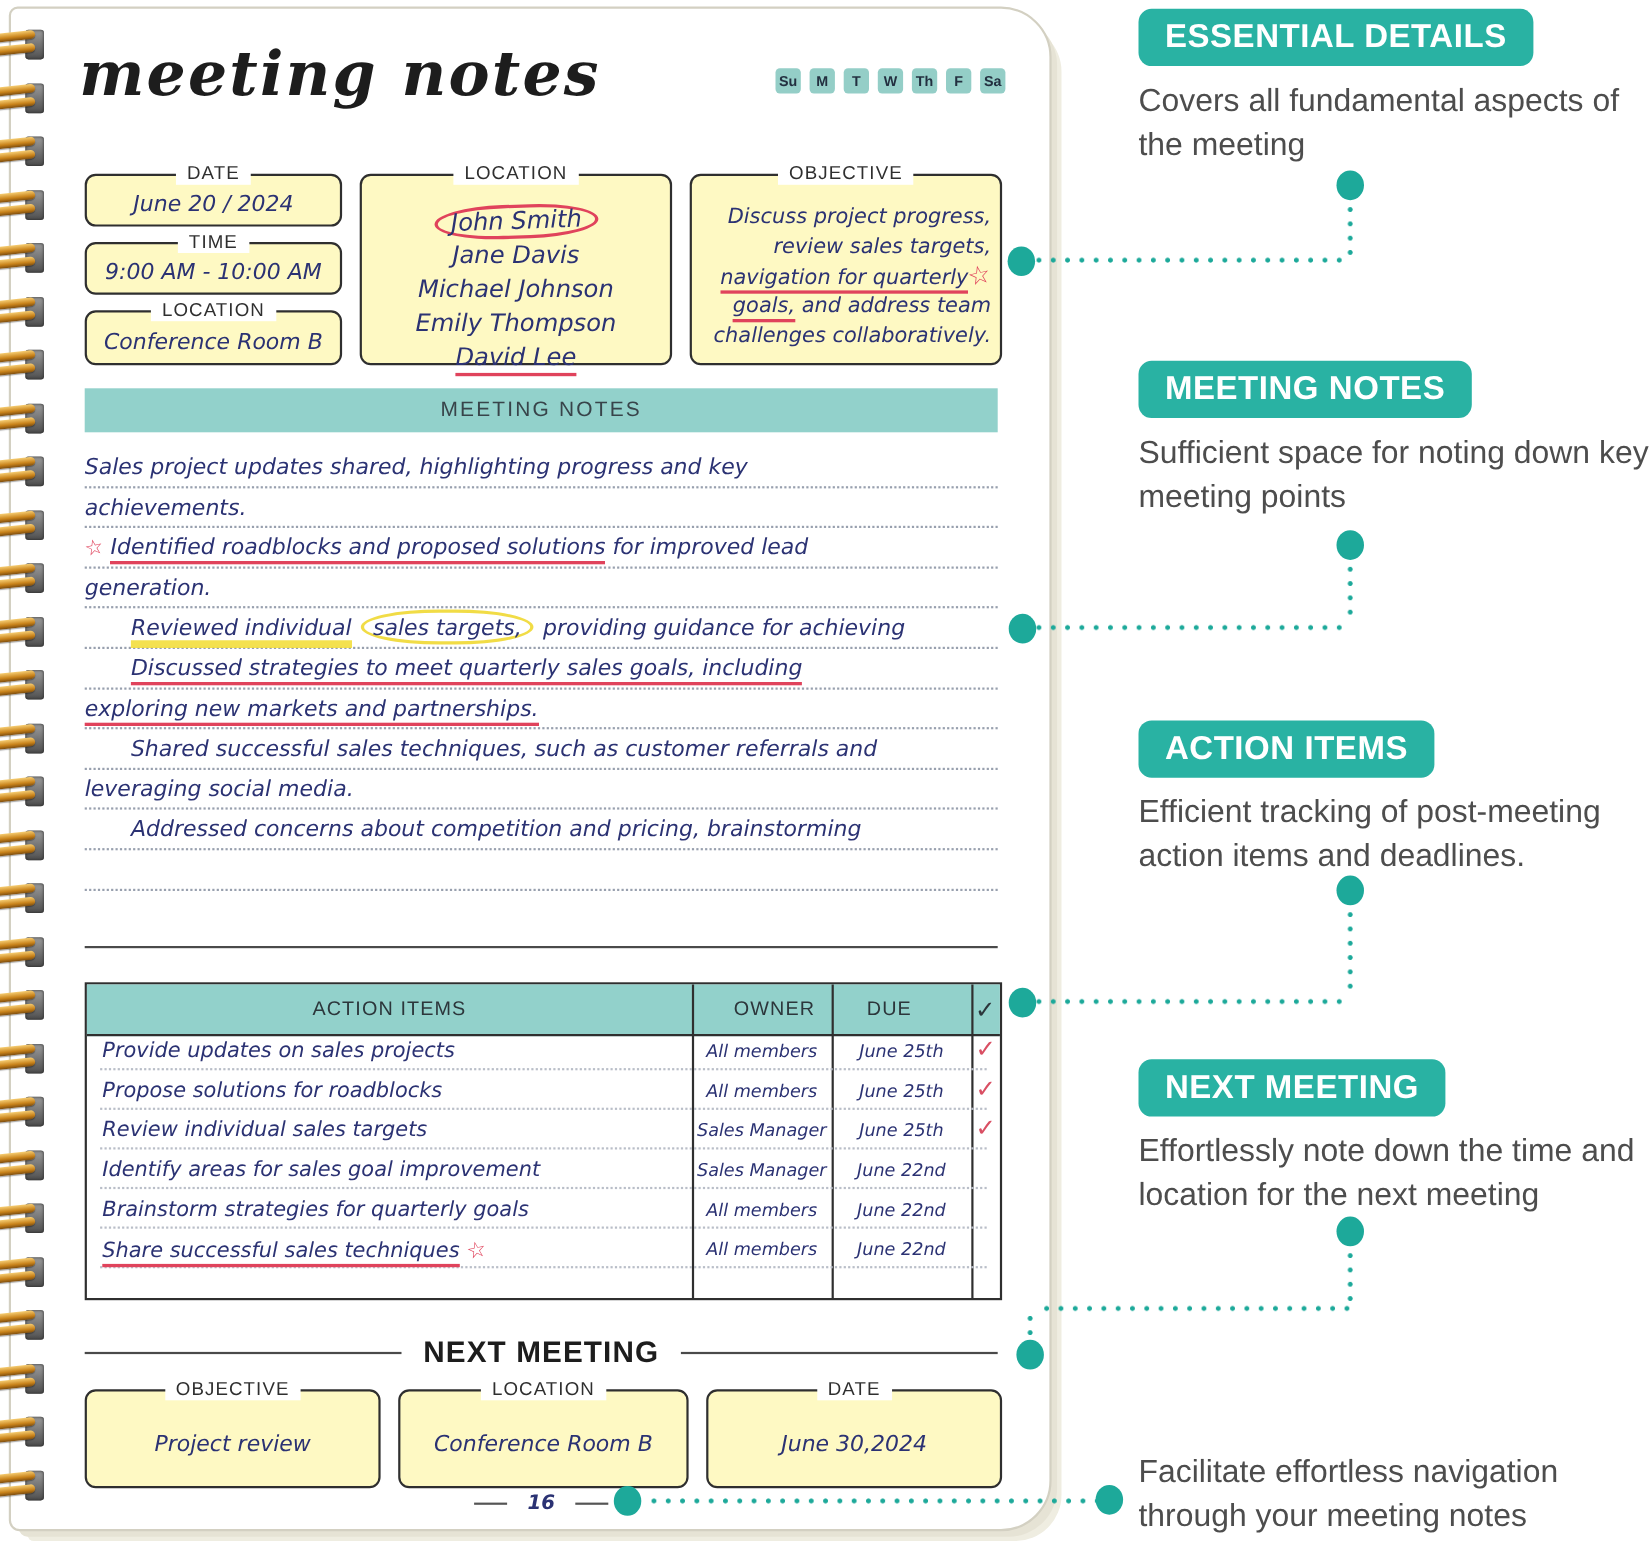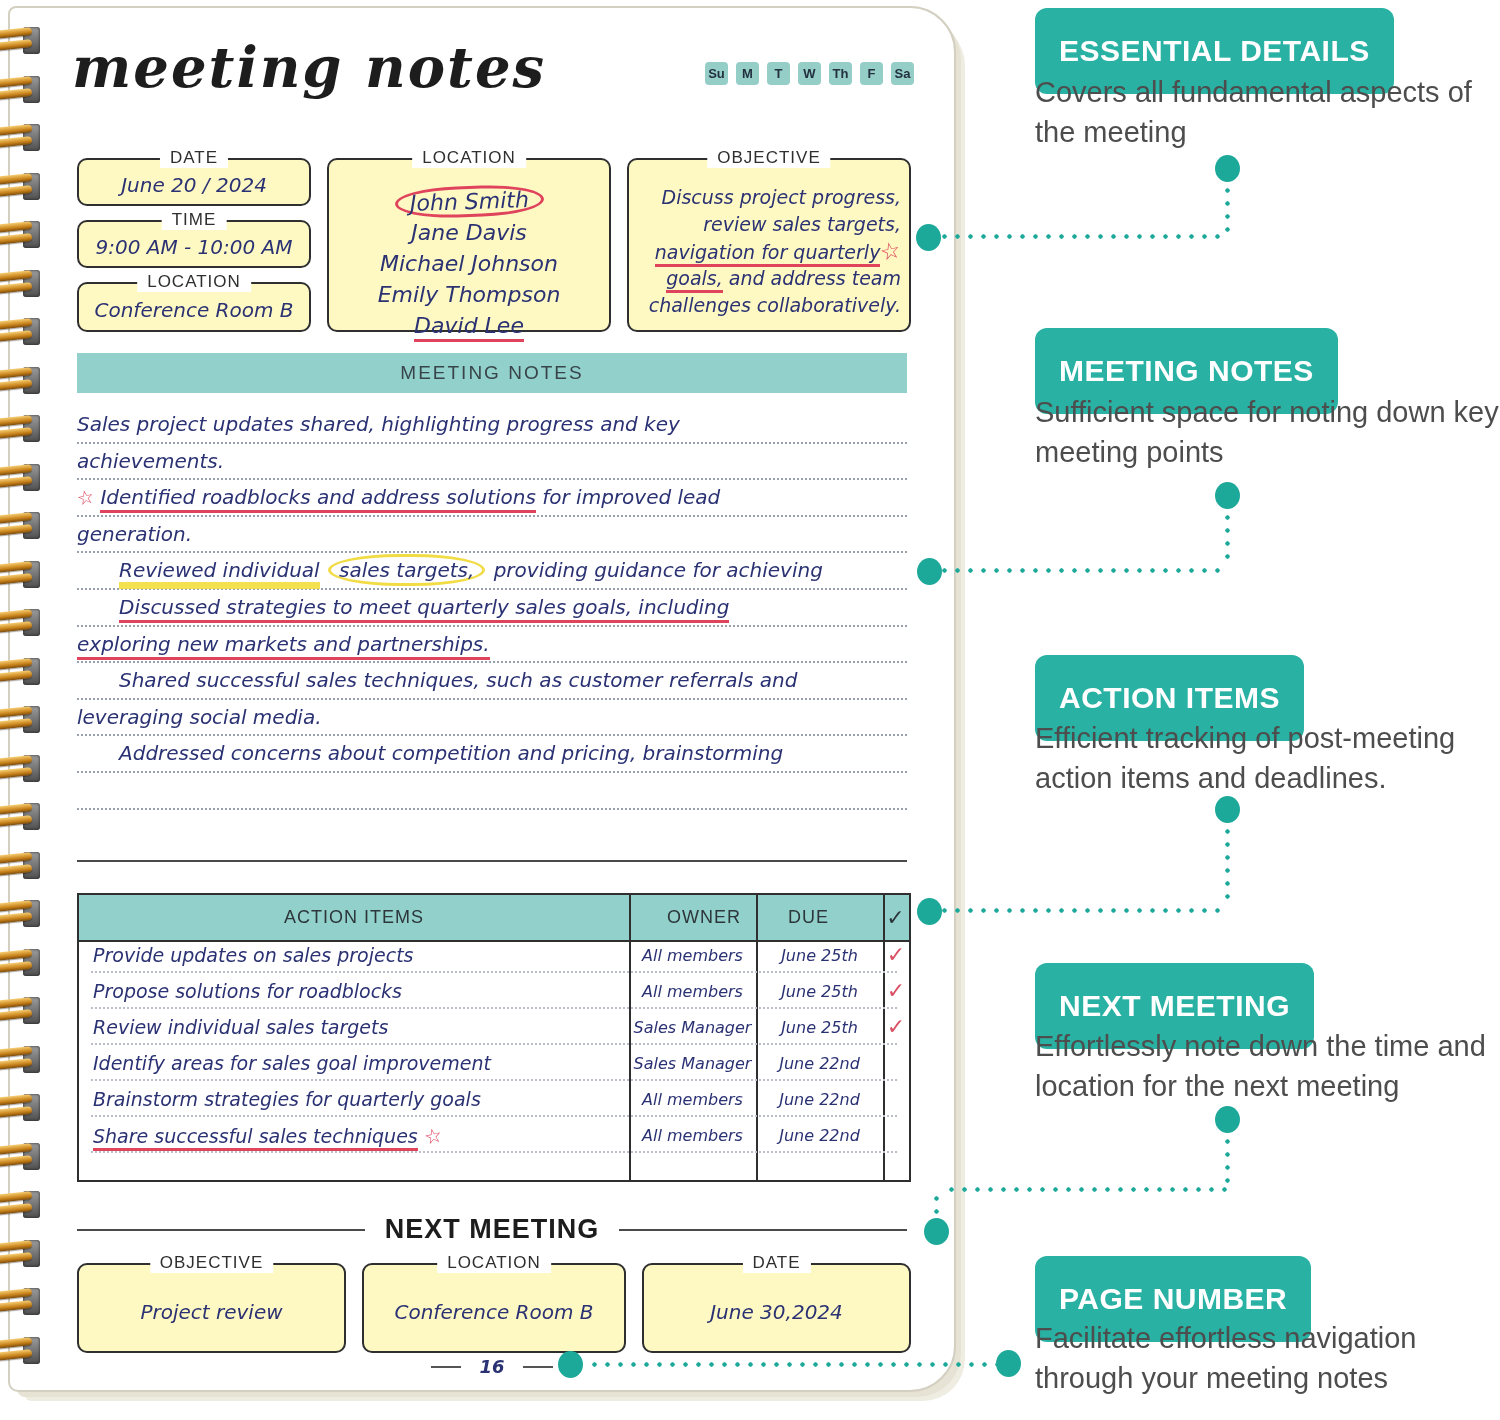--- a/index.html
+++ b/index.html
@@ -79,21 +79,21 @@
   .nm-title{font-size:27px;font-weight:700;color:#1d1d1d;letter-spacing:1px;}
   .nm-box-val{position:absolute;left:0;right:0;top:50%;transform:translateY(-32%);text-align:center;font-size:20px;}
 
   .pagenum{position:absolute;left:372px;top:1348px;width:220px;display:flex;align-items:center;
       justify-content:center;gap:18px;}
   .pn-dash{width:30px;border-top:2px solid #555;}
   .pn-num{font-size:18px;font-weight:700;}
 
   
   .badge{position:absolute;left:1035px;background:#29b2a3;color:#fff;font-weight:700;font-size:30px;
-      padding:26px 24px;border-radius:12px;letter-spacing:.5px;white-space:nowrap;}
+      padding:9px 24px;border-radius:12px;letter-spacing:.5px;white-space:nowrap;}
   .desc{position:absolute;left:1035px;width:475px;font-size:29px;line-height:1.38;color:#4d4d4d;}
 
   
   .dot{position:absolute;width:25px;height:27px;border-radius:50%;background:#1da99a;z-index:6;}
   .dl-h{position:absolute;height:5px;background-image:radial-gradient(circle,#1da99a 1.9px,transparent 2.5px);
       background-size:13px 5px;background-repeat:repeat-x;background-position:left center;z-index:6;}
   .dl-v{position:absolute;width:5px;background-image:radial-gradient(circle,#1da99a 1.9px,transparent 2.5px);
       background-size:5px 13px;background-repeat:repeat-y;background-position:center top;z-index:6;}
 </style>
 </head>
@@ -147,21 +147,21 @@
         <div class="obj-line"><span class="red-ul">navigation for quarterly</span><span class="star-red">☆</span></div>
         <div class="obj-line"><span class="red-ul">goals,</span><span> and address team</span></div>
         <div class="obj-line">challenges collaboratively.</div>
       </div>
     </div>
 
     <div class="notes-bar">MEETING NOTES</div>
     <div class="notes-area hw">
       <div class="note-line">Sales project updates shared, highlighting progress and key</div>
       <div class="note-line">achievements.</div>
-      <div class="note-line"><span class="star-red" style="font-size:19px;">☆</span> <span class="red-ul">Identified roadblocks and address solutions</span><span> for improved lead</span></div>
+      <div class="note-line"><span class="star-red" style="font-size:19px;">☆</span> <span class="red-ul">Identified roadblocks and proposed solutions</span><span> for improved lead</span></div>
       <div class="note-line">generation.</div>
       <div class="note-line indent"><span class="yellow-hl">Reviewed individual</span> <span class="yellow-oval">sales targets,</span><span> providing guidance for achieving</span></div>
       <div class="note-line indent"><span class="red-ul">Discussed strategies to meet quarterly sales goals, including</span></div>
       <div class="note-line"><span class="red-ul">exploring new markets and partnerships.</span></div>
       <div class="note-line indent">Shared successful sales techniques, such as customer referrals and</div>
       <div class="note-line">leveraging social media.</div>
       <div class="note-line indent">Addressed concerns about competition and pricing, brainstorming</div>
       <div class="note-line"></div>
     </div>
 
@@ -396,21 +396,20 @@
 
   <div class="badge" style="top:328px;">MEETING NOTES</div>
   <div class="desc" style="top:392px;">Sufficient space for noting down key meeting points</div>
 
   <div class="badge" style="top:655px;">ACTION ITEMS</div>
   <div class="desc" style="top:718px;">Efficient tracking of post-meeting action items and deadlines.</div>
 
   <div class="badge" style="top:963px;">NEXT MEETING</div>
   <div class="desc" style="top:1026px;">Effortlessly note down the time and location for the next meeting</div>
 
-  <div class="badge" style="top:1256px;">PAGE NUMBER</div>
   <div class="desc" style="top:1318px;">Facilitate effortless navigation through your meeting notes</div>
 
   <div class="dot" style="left:1215px;top:155px;"></div>
   <div class="dl-v" style="left:1225px;top:184px;height:50px;"></div>
   <div class="dl-h" style="left:938px;top:234px;width:290px;"></div>
   <div class="dot" style="left:916px;top:224px;"></div>
 
   <div class="dot" style="left:1215px;top:482px;"></div>
   <div class="dl-v" style="left:1225px;top:511px;height:55px;"></div>
   <div class="dl-h" style="left:938px;top:568px;width:290px;"></div>

